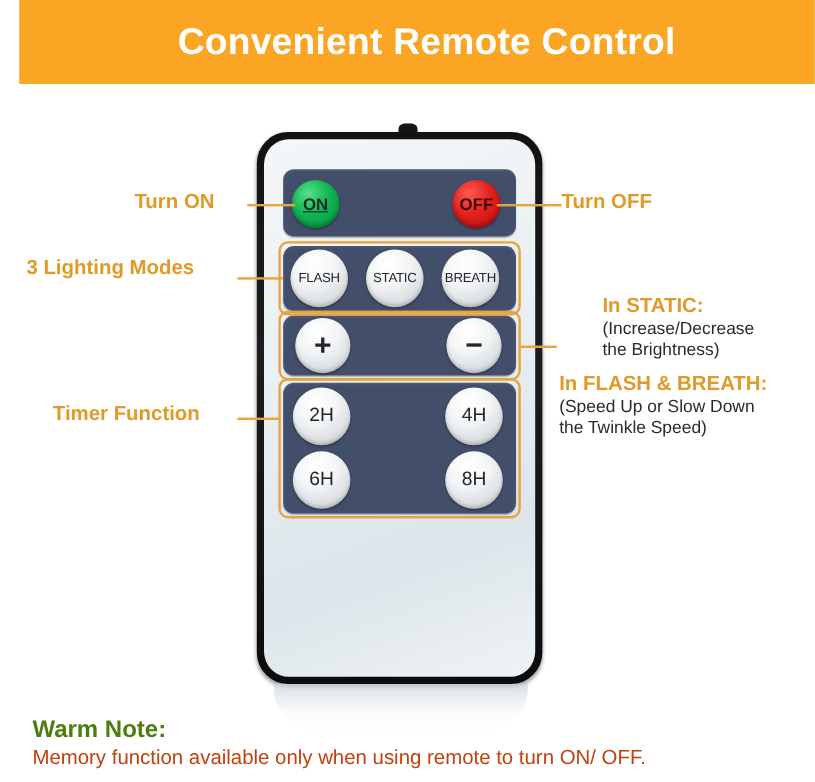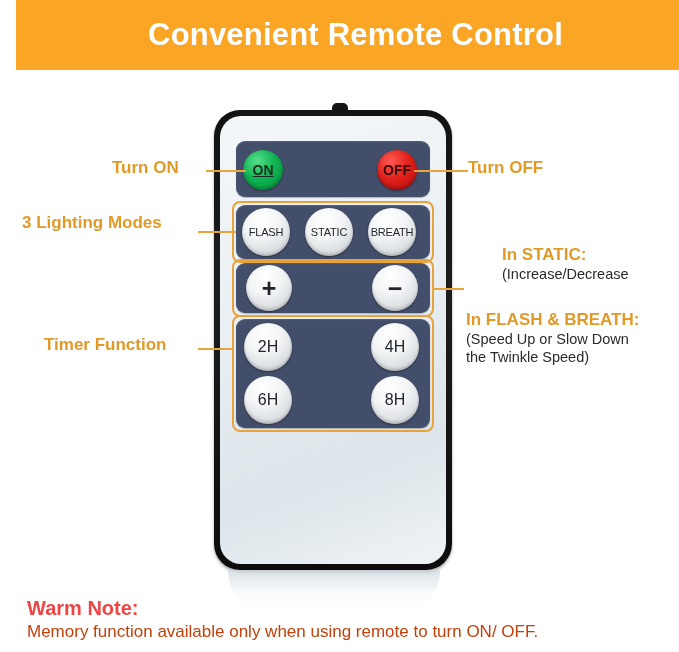--- a/index.html
+++ b/index.html
@@ -190,21 +190,21 @@
   .ln-on     { left: 206px; top: 170px; width: 40px; }
   .ln-modes  { left: 198px; top: 231px; width: 38px; }
   .ln-timer  { left: 198px; top: 348px; width: 36px; }
   .ln-off    { left: 414px; top: 170px; width: 54px; }
   .ln-static { left: 434px; top: 288px; width: 30px; }
 
   
   .note-title {
     position: absolute;
     left: 27px; top: 597px;
-    color: #ef4444;
+    color: #4d7c0f;
     font-weight: bold;
     font-size: 20px;
   }
   .note-body {
     position: absolute;
     left: 27px; top: 622px;
     color: #c2410c;
     font-size: 17px;
     white-space: nowrap;
   }
@@ -264,20 +264,21 @@
   <div class="callout-title">Timer Function</div>
 </div>
 
 <div class="callout c-turn-off">
   <div class="callout-title">Turn OFF</div>
 </div>
 
 <div class="callout c-static">
   <div class="callout-title">In STATIC:</div>
   <div class="callout-sub">(Increase/Decrease</div>
+  <div class="callout-sub">the Brightness)</div>
 </div>
 
 <div class="callout c-flash">
   <div class="callout-title">In FLASH &amp; BREATH:</div>
   <div class="callout-sub">(Speed Up or Slow Down</div>
   <div class="callout-sub">the Twinkle Speed)</div>
 </div>
 
 <div class="note-title">Warm Note:</div>
 <div class="note-body">Memory function available only when using remote to turn ON/ OFF.</div>

